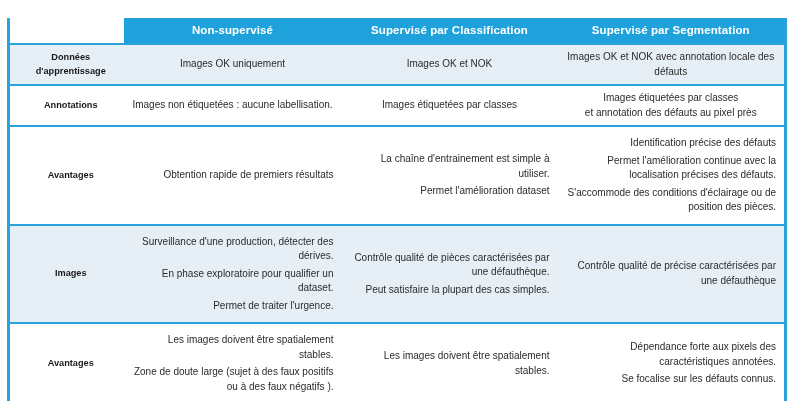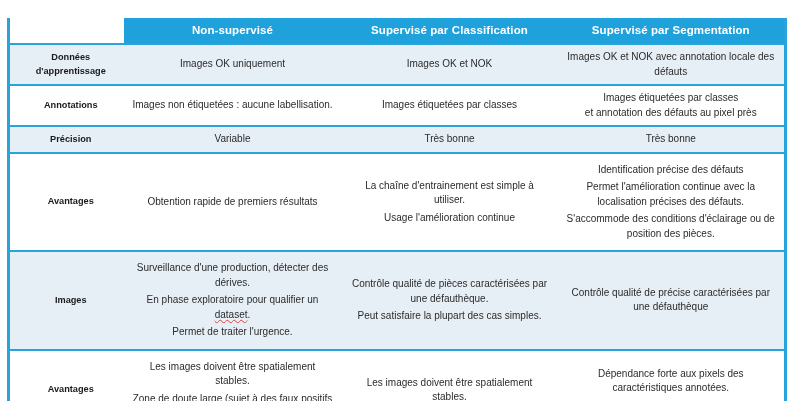--- a/index.html
+++ b/index.html
@@ -76,27 +76,26 @@
     text-align: center;
     padding-left: 12px;
     padding-right: 4px;
   }
   tbody tr:first-child td {
     border-top: 2px solid #29A3DB;
   }
   .ln { display: block; }
   .sp { display: block; height: 3px; }
   .spell {
-    text-decoration: underline;
     text-decoration-style: wavy;
     text-decoration-color: #e0443e;
     text-decoration-thickness: 1px;
     text-underline-offset: 1px;
   }
-  .tall td { padding-top: 9px; padding-bottom: 9px; }
+  .tall td { padding-top: 9px; padding-bottom: 9px; text-align: right; }
 </style>
 </head>
 <body>
 
 <div class="page">
   <div class="table-wrap">
     <table class="cmp">
       <colgroup>
         <col class="c0">
           <col class="c1">
@@ -140,46 +139,32 @@
             <span class="ln">Images étiquetées par classes</span>
           </td>
           <td>
             <span class="ln">Images étiquetées par classes</span>
             <span class="ln">et annotation des défauts au pixel près</span>
           </td>
         </tr>
 
 
 
-        <tr class="alt">
-          <td class="rowhead">
-            <span class="ln">Précision</span>
-          </td>
-          <td>
-            <span class="ln">Variable</span>
-          </td>
-          <td>
-            <span class="ln">Très bonne</span>
-          </td>
-          <td>
-            <span class="ln">Très bonne</span>
-          </td>
-        </tr>
 
         <tr class="plain tall">
           <td class="rowhead">
             <span class="ln">Avantages</span>
           </td>
           <td>
             <span class="ln">Obtention rapide de premiers résultats</span>
           </td>
           <td>
             <span class="ln">La chaîne d'entrainement est simple à utiliser.</span>
             <span class="sp"></span>
-            <span class="ln">Usage l'amélioration continue</span>
+            <span class="ln">Permet l'amélioration dataset</span>
           </td>
           <td>
             <span class="ln">Identification précise des défauts</span>
             <span class="sp"></span>
             <span class="ln">Permet l'amélioration continue avec la localisation précises des défauts.</span>
             <span class="sp"></span>
             <span class="ln">S'accommode des conditions d'éclairage ou de position des pièces.</span>
           </td>
         </tr>
 

